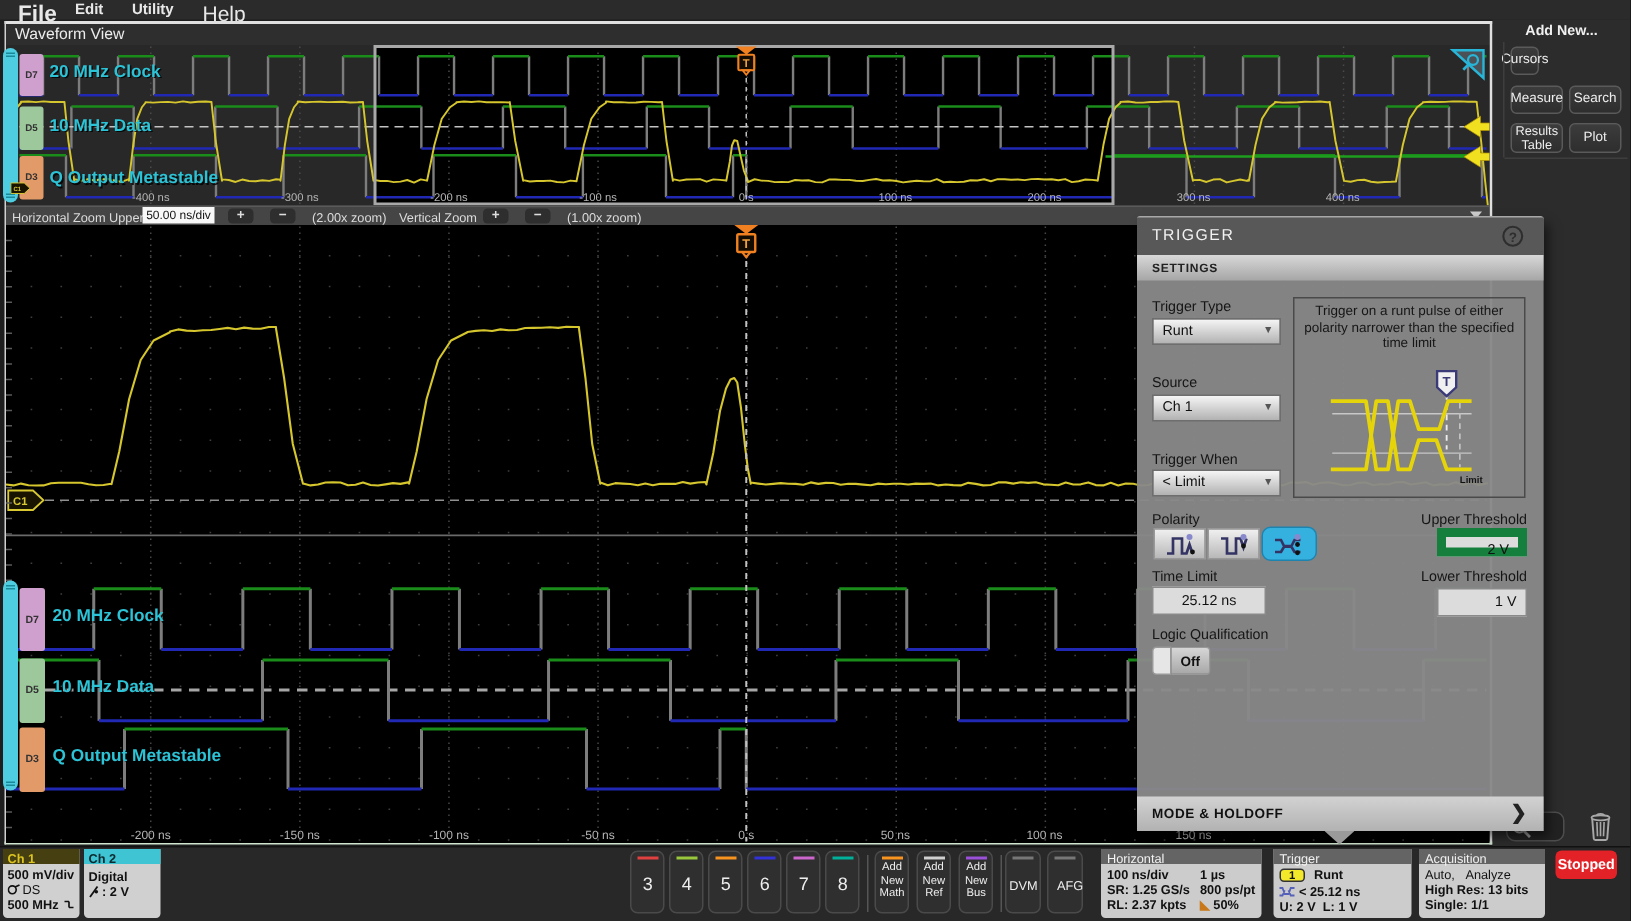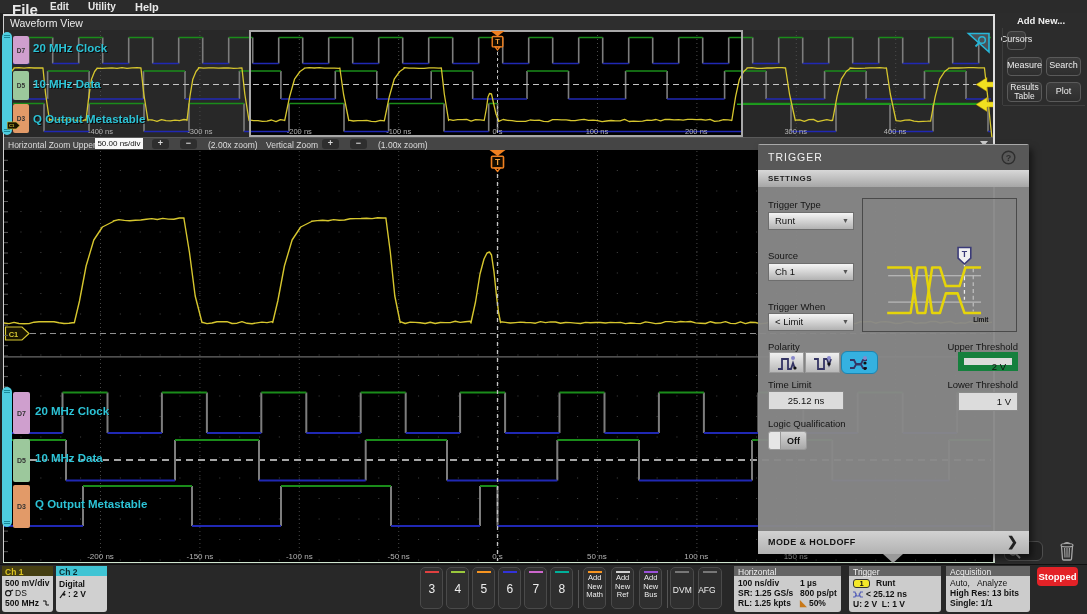--- a/index.html
+++ b/index.html
@@ -2,21 +2,21 @@
 <html><head><meta charset="utf-8"><style>
 *{margin:0;padding:0;box-sizing:border-box}
 body{font-family:"Liberation Sans",sans-serif;background:#1e1e1e;width:1087px;height:614px;overflow:hidden}
 .abs{position:absolute}
 </style></head><body>
 <div style="position:relative;width:1087px;height:614px;background:#1e1e1e;overflow:hidden">
 <div class="abs" style="left:0;top:0;width:1087px;height:13px;background:#2b2b2b"></div>
 <div class="abs" style="left:12px;top:1px;color:#e8e8e8;font-size:15px;font-weight:bold">File</div>
 <div class="abs" style="left:50px;top:1px;color:#e8e8e8;font-size:10px;font-weight:bold">Edit</div>
 <div class="abs" style="left:88px;top:1px;color:#e8e8e8;font-size:10px;font-weight:bold">Utility</div>
-<div class="abs" style="left:135px;top:1px;color:#e8e8e8;font-size:11px;font-weight:bold">Help</div>
+<div class="abs" style="left:135px;top:1px;color:#e8e8e8;font-size:14px;font-weight:normal">Help</div>
 <div class="abs" style="left:3px;top:14px;width:992px;height:2px;background:#e0e0e0"></div>
 <div class="abs" style="left:3px;top:14px;width:1px;height:549px;background:#d0d0d0"></div>
 <div class="abs" style="left:993px;top:14px;width:2px;height:549px;background:#e0e0e0"></div>
 <div class="abs" style="left:3px;top:561px;width:992px;height:2px;background:#cfe5cf"></div>
 <div class="abs" style="left:4px;top:16px;width:989px;height:14px;background:#2e2e2e"></div>
 <div class="abs" style="left:10px;top:17px;color:#ececec;font-size:10.5px">Waveform View</div>
 <div class="abs" style="left:4px;top:30px;width:989px;height:107px;background:#282828"></div>
 <svg style="position:absolute;left:4px;top:30px" width="989" height="107" viewBox="4 30 989 107">
       <rect x="250" y="30" width="492" height="107" fill="#000"></rect>
       <path d="M100.5 31 V136 M199.9 31 V136 M299.3 31 V136 M398.7 31 V136 M498.1 31 V136 M597.5 31 V136 M696.9 31 V136 M796.3 31 V136 M895.7 31 V136" stroke="#4a4a4a" stroke-width="1" stroke-dasharray="1,3" fill="none"></path>
@@ -167,20 +167,21 @@
     </svg>
 <div class="abs" style="left:758px;top:170px;width:271px;height:17px;background:linear-gradient(#d8d8d8,#a6a6a6)"></div>
 <div class="abs" style="left:768px;top:174px;color:#222;font-size:8px;font-weight:bold;letter-spacing:0.5px">SETTINGS</div>
 <div class="abs" style="left:768px;top:199px;color:#151515;font-size:9.5px;white-space:nowrap">Trigger Type</div>
 <div class="abs" style="left:768px;top:212px;width:86px;height:18px;background:linear-gradient(#f5f5f5,#b2b2b2);border:1px solid #6e6e6e;color:#111;font-size:9.5px;line-height:16px;padding-left:6px">Runt<span style="position:absolute;right:4px;top:0;color:#555;font-size:7px;line-height:16px">▼</span></div>
 <div class="abs" style="left:768px;top:250px;color:#151515;font-size:9.5px;white-space:nowrap">Source</div>
 <div class="abs" style="left:768px;top:263px;width:86px;height:18px;background:linear-gradient(#f5f5f5,#b2b2b2);border:1px solid #6e6e6e;color:#111;font-size:9.5px;line-height:16px;padding-left:6px">Ch 1<span style="position:absolute;right:4px;top:0;color:#555;font-size:7px;line-height:16px">▼</span></div>
 <div class="abs" style="left:768px;top:301px;color:#151515;font-size:9.5px;white-space:nowrap">Trigger When</div>
 <div class="abs" style="left:768px;top:313px;width:86px;height:18px;background:linear-gradient(#f5f5f5,#b2b2b2);border:1px solid #6e6e6e;color:#111;font-size:9.5px;line-height:16px;padding-left:6px">&lt; Limit<span style="position:absolute;right:4px;top:0;color:#555;font-size:7px;line-height:16px">▼</span></div>
 <div class="abs" style="left:862px;top:198px;width:155px;height:134px;border:1px solid #4a4a4a"></div>
+<div class="abs" style="left:864px;top:202px;width:151px;color:#161616;font-size:9px;text-align:center;line-height:10.5px">Trigger on a runt pulse of either polarity narrower than the specified time limit</div>
 <svg class="abs" style="left:862px;top:244px" width="155" height="88" viewBox="0 0 155 90">
 <path d="M25 32.5 H120 M25 59.4 H120" stroke="#c8c8c8" stroke-width="1"></path>
 <path d="M103 19 V57" stroke="#ececec" stroke-width="1.3" stroke-dasharray="4,3"></path>
       <path d="M112 25 V69" stroke="#c2c2c2" stroke-width="1.2" stroke-dasharray="4,3"></path>
 <g fill="none" stroke="#e5d40a" stroke-width="2.6" stroke-linejoin="round">
 <path d="M24 24 H48 L55 70.5 H63 L70 24 H78 L84 43 H98 L104 24 H120"></path>
 <path d="M24 70.5 H48 L55 24 H63 L70 70.5 H78 L84 50.5 H96 L103 70.5 H120"></path>
 </g>
 <g transform="translate(103,9.5)">
 <path d="M-6.5 -6 H6.5 V5 L0 11 L-6.5 5 Z" fill="#f0f0f0" stroke="#3a3a78" stroke-width="1.6"></path>
@@ -273,29 +274,29 @@
 <div class="abs" style="left:611.1px;top:574px;width:23px;color:#eee;font-size:7.5px;line-height:8.5px;text-align:center">Add<br>New<br>Ref</div>
 <div class="abs" style="left:639.3px;top:567px;width:23px;height:42px;background:#2f2f2f;border:1px solid #4a4a4a;border-radius:5px"></div>
 <div class="abs" style="left:643.8px;top:570.5px;width:14px;height:2px;background:#9a50d8"></div>
 <div class="abs" style="left:639.3px;top:574px;width:23px;color:#eee;font-size:7.5px;line-height:8.5px;text-align:center">Add<br>New<br>Bus</div>
 <div class="abs" style="left:666.5px;top:570px;width:1px;height:38px;background:#555"></div>
 <div class="abs" style="left:670.3px;top:567px;width:24px;height:42px;background:#2f2f2f;border:1px solid #4a4a4a;border-radius:5px"></div>
 <div class="abs" style="left:675.3px;top:570.5px;width:14px;height:2px;background:#777"></div>
 <div class="abs" style="left:670.3px;top:585px;width:24px;color:#eee;font-size:8.5px;text-align:center">DVM</div>
 <div class="abs" style="left:698.2px;top:567px;width:24px;height:42px;background:#2f2f2f;border:1px solid #4a4a4a;border-radius:5px"></div>
 <div class="abs" style="left:703.2px;top:570.5px;width:14px;height:2px;background:#777"></div>
-<div class="abs" style="left:698.2px;top:585px;width:24px;color:#eee;font-size:8.5px;text-align:left">AFG</div>
+<div class="abs" style="left:698.2px;top:585px;width:24px;color:#eee;font-size:8.5px;text-align:right">AFG</div>
 <div class="abs" style="left:734px;top:566px;width:107px;height:46px;background:#ccc;border-radius:0 0 3px 3px"></div>
     <div class="abs" style="left:734px;top:566px;width:107px;height:10px;background:#646464"></div>
     <div class="abs" style="left:738px;top:566.5px;color:#f2f2f2;font-size:8.5px">Horizontal</div>
     <div class="abs" style="left:738px;top:578px;color:#111;font-size:8.5px;font-weight:bold;white-space:nowrap">100 ns/div</div>
     <div class="abs" style="left:800px;top:578px;color:#111;font-size:8.5px;font-weight:bold;white-space:nowrap">1 µs</div>
     <div class="abs" style="left:738px;top:588px;color:#111;font-size:8.5px;font-weight:bold;white-space:nowrap">SR: 1.25 GS/s</div>
     <div class="abs" style="left:800px;top:588px;color:#111;font-size:8.5px;font-weight:bold;white-space:nowrap">800 ps/pt</div>
-    <div class="abs" style="left:738px;top:598px;color:#111;font-size:8.5px;font-weight:bold;white-space:nowrap">RL: 1.25 kpts</div>
+    <div class="abs" style="left:738px;top:598px;color:#111;font-size:8.5px;font-weight:bold;white-space:nowrap">RL: 2.37 kpts</div>
     <div class="abs" style="left:800px;top:598px;color:#111;font-size:8.5px;font-weight:bold;white-space:nowrap"><span style="color:#c87818">◣</span> 50%</div>
 <div class="abs" style="left:849px;top:566px;width:92px;height:46px;background:#ccc;border-radius:0 0 3px 3px"></div>
     <div class="abs" style="left:849px;top:566px;width:92px;height:10px;background:#646464"></div>
     <div class="abs" style="left:853px;top:566.5px;color:#f2f2f2;font-size:8.5px">Trigger</div>
     <div class="abs" style="left:876px;top:578px;color:#111;font-size:8.5px;font-weight:bold;white-space:nowrap">Runt</div>
     <div class="abs" style="left:866px;top:589px;color:#111;font-size:8.5px;font-weight:bold;white-space:nowrap">&lt; 25.12 ns</div>
     <div class="abs" style="left:853px;top:599px;color:#111;font-size:8.5px;font-weight:bold;white-space:nowrap">U: 2 V&nbsp; L: 1 V</div>
 <div class="abs" style="left:853px;top:578.5px;width:17px;height:9px;background:#f4e82a;border:1px solid #333;border-radius:3px;color:#111;font-size:7.5px;font-weight:bold;text-align:center;line-height:8px">1</div>
 <svg class="abs" style="left:852px;top:589px" width="12" height="10" viewBox="0 0 12 10">
 <path d="M1 3 H3 L4.5 7 H7 L8.5 3 H11 M1 8 H3 L4.5 4.5 M7 4.5 L8.5 8 H11" fill="none" stroke="#5560b8" stroke-width="1.2"></path>

